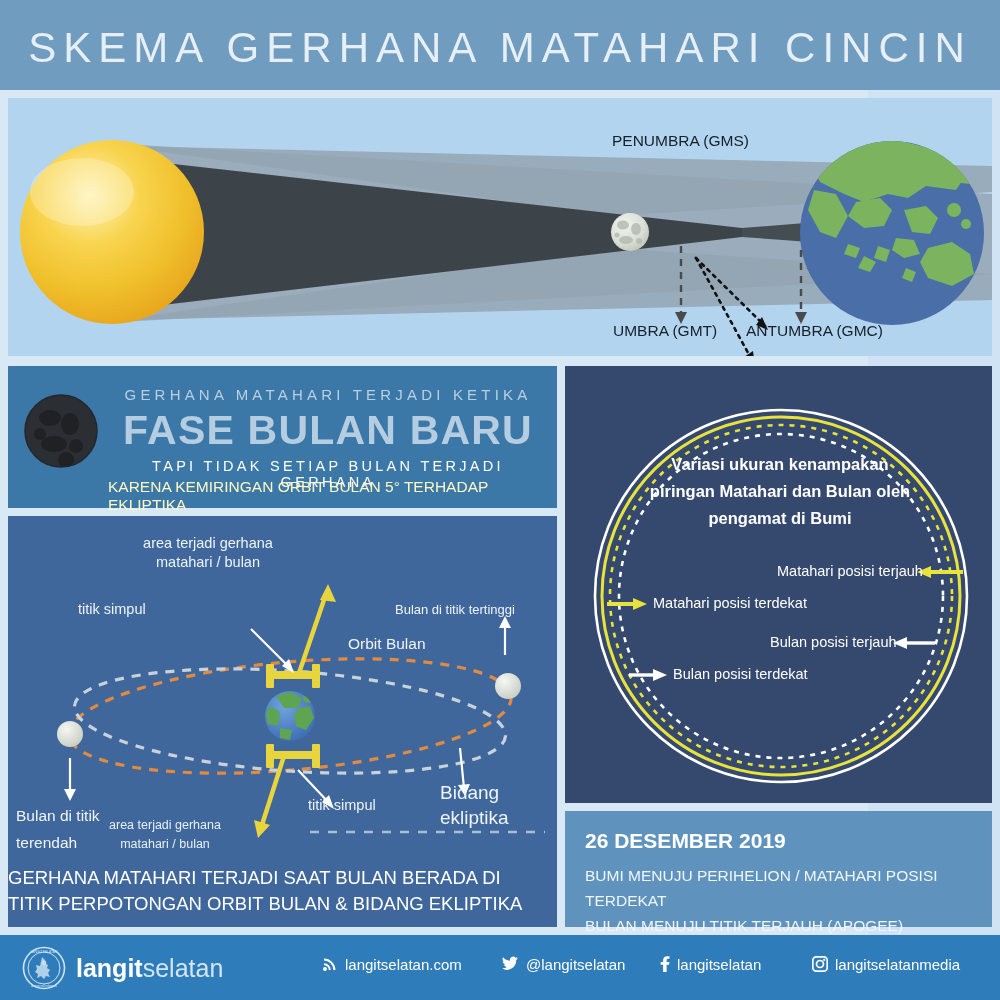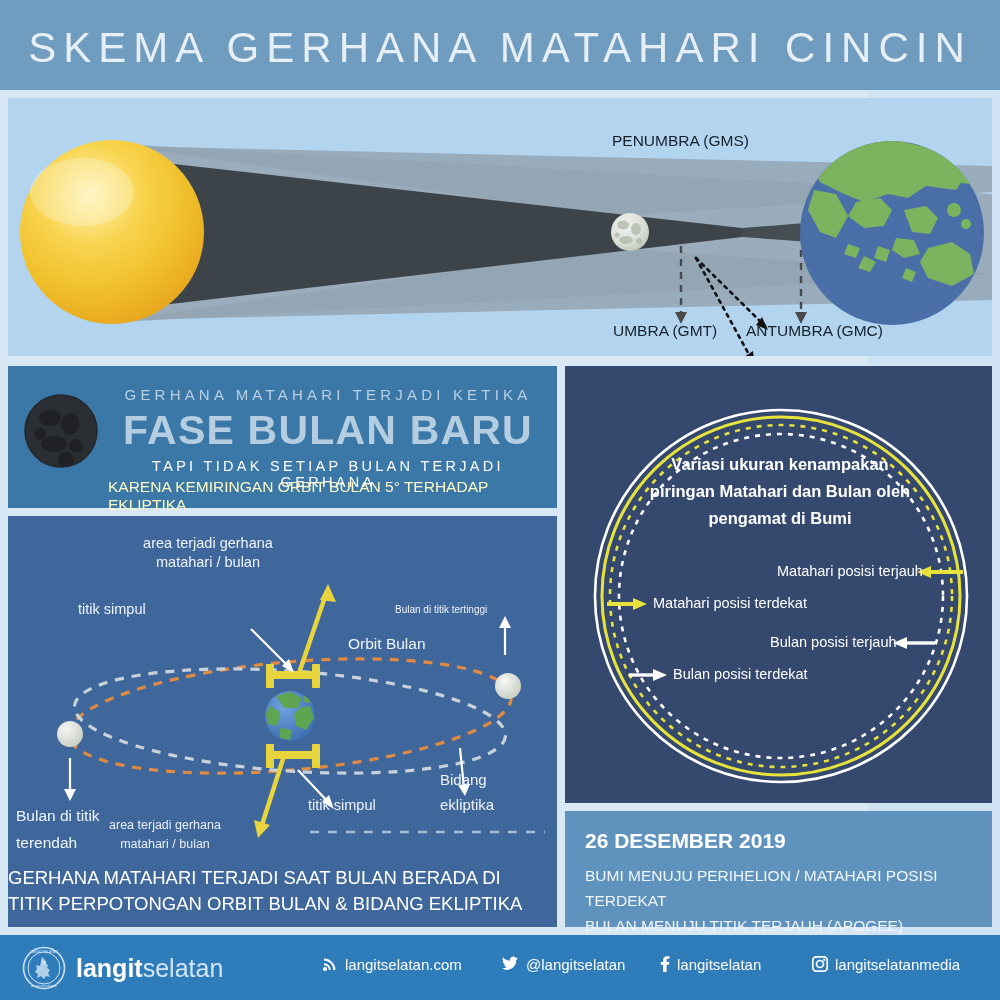--- a/index.html
+++ b/index.html
@@ -250,28 +250,28 @@
       <polygon points="457,280 450,269 462,268" fill="#ffffff"></polygon>
 
       <line x1="302" y1="316" x2="537" y2="316" stroke="#a9bdd4" stroke-width="2.4" stroke-dasharray="9,9"></line>
     </svg>
 
     <div class="olab" style="left:90px;top:18px;width:220px;text-align:center;">
       <span>area terjadi gerhana</span><br>
       <span>matahari / bulan</span>
     </div>
     <div class="olab" style="left:70px;top:84px;">titik simpul</div>
-    <div class="olab" style="left:387px;top:84px;font-size:10px;">Bulan di titik tertinggi</div>
+    <div class="olab" style="left:387px;top:84px;font-size:13px;">Bulan di titik tertinggi</div>
     <div class="olab" style="left:340px;top:118px;font-size:15.5px;">Orbit Bulan</div>
     <div class="olab" style="left:300px;top:280px;">titik simpul</div>
     <div class="olab small" style="left:62px;top:300px;width:190px;text-align:center;">
       <span>area terjadi gerhana</span><br>
       <span>matahari / bulan</span>
     </div>
-    <div class="olab" style="left:432px;top:251px;font-size:15px;line-height:25px;">
+    <div class="olab" style="left:432px;top:264px;font-size:19px;line-height:25px;">
       <span>Bidang</span><br>
       <span>ekliptika</span>
     </div>
     <div class="olab" style="left:8px;top:286px;font-size:15.5px;line-height:27px;">
       <span>Bulan di titik</span><br>
       <span>terendah</span>
     </div>
 
     <div class="ocaption">
       <span>GERHANA MATAHARI TERJADI SAAT BULAN BERADA DI</span><br>

